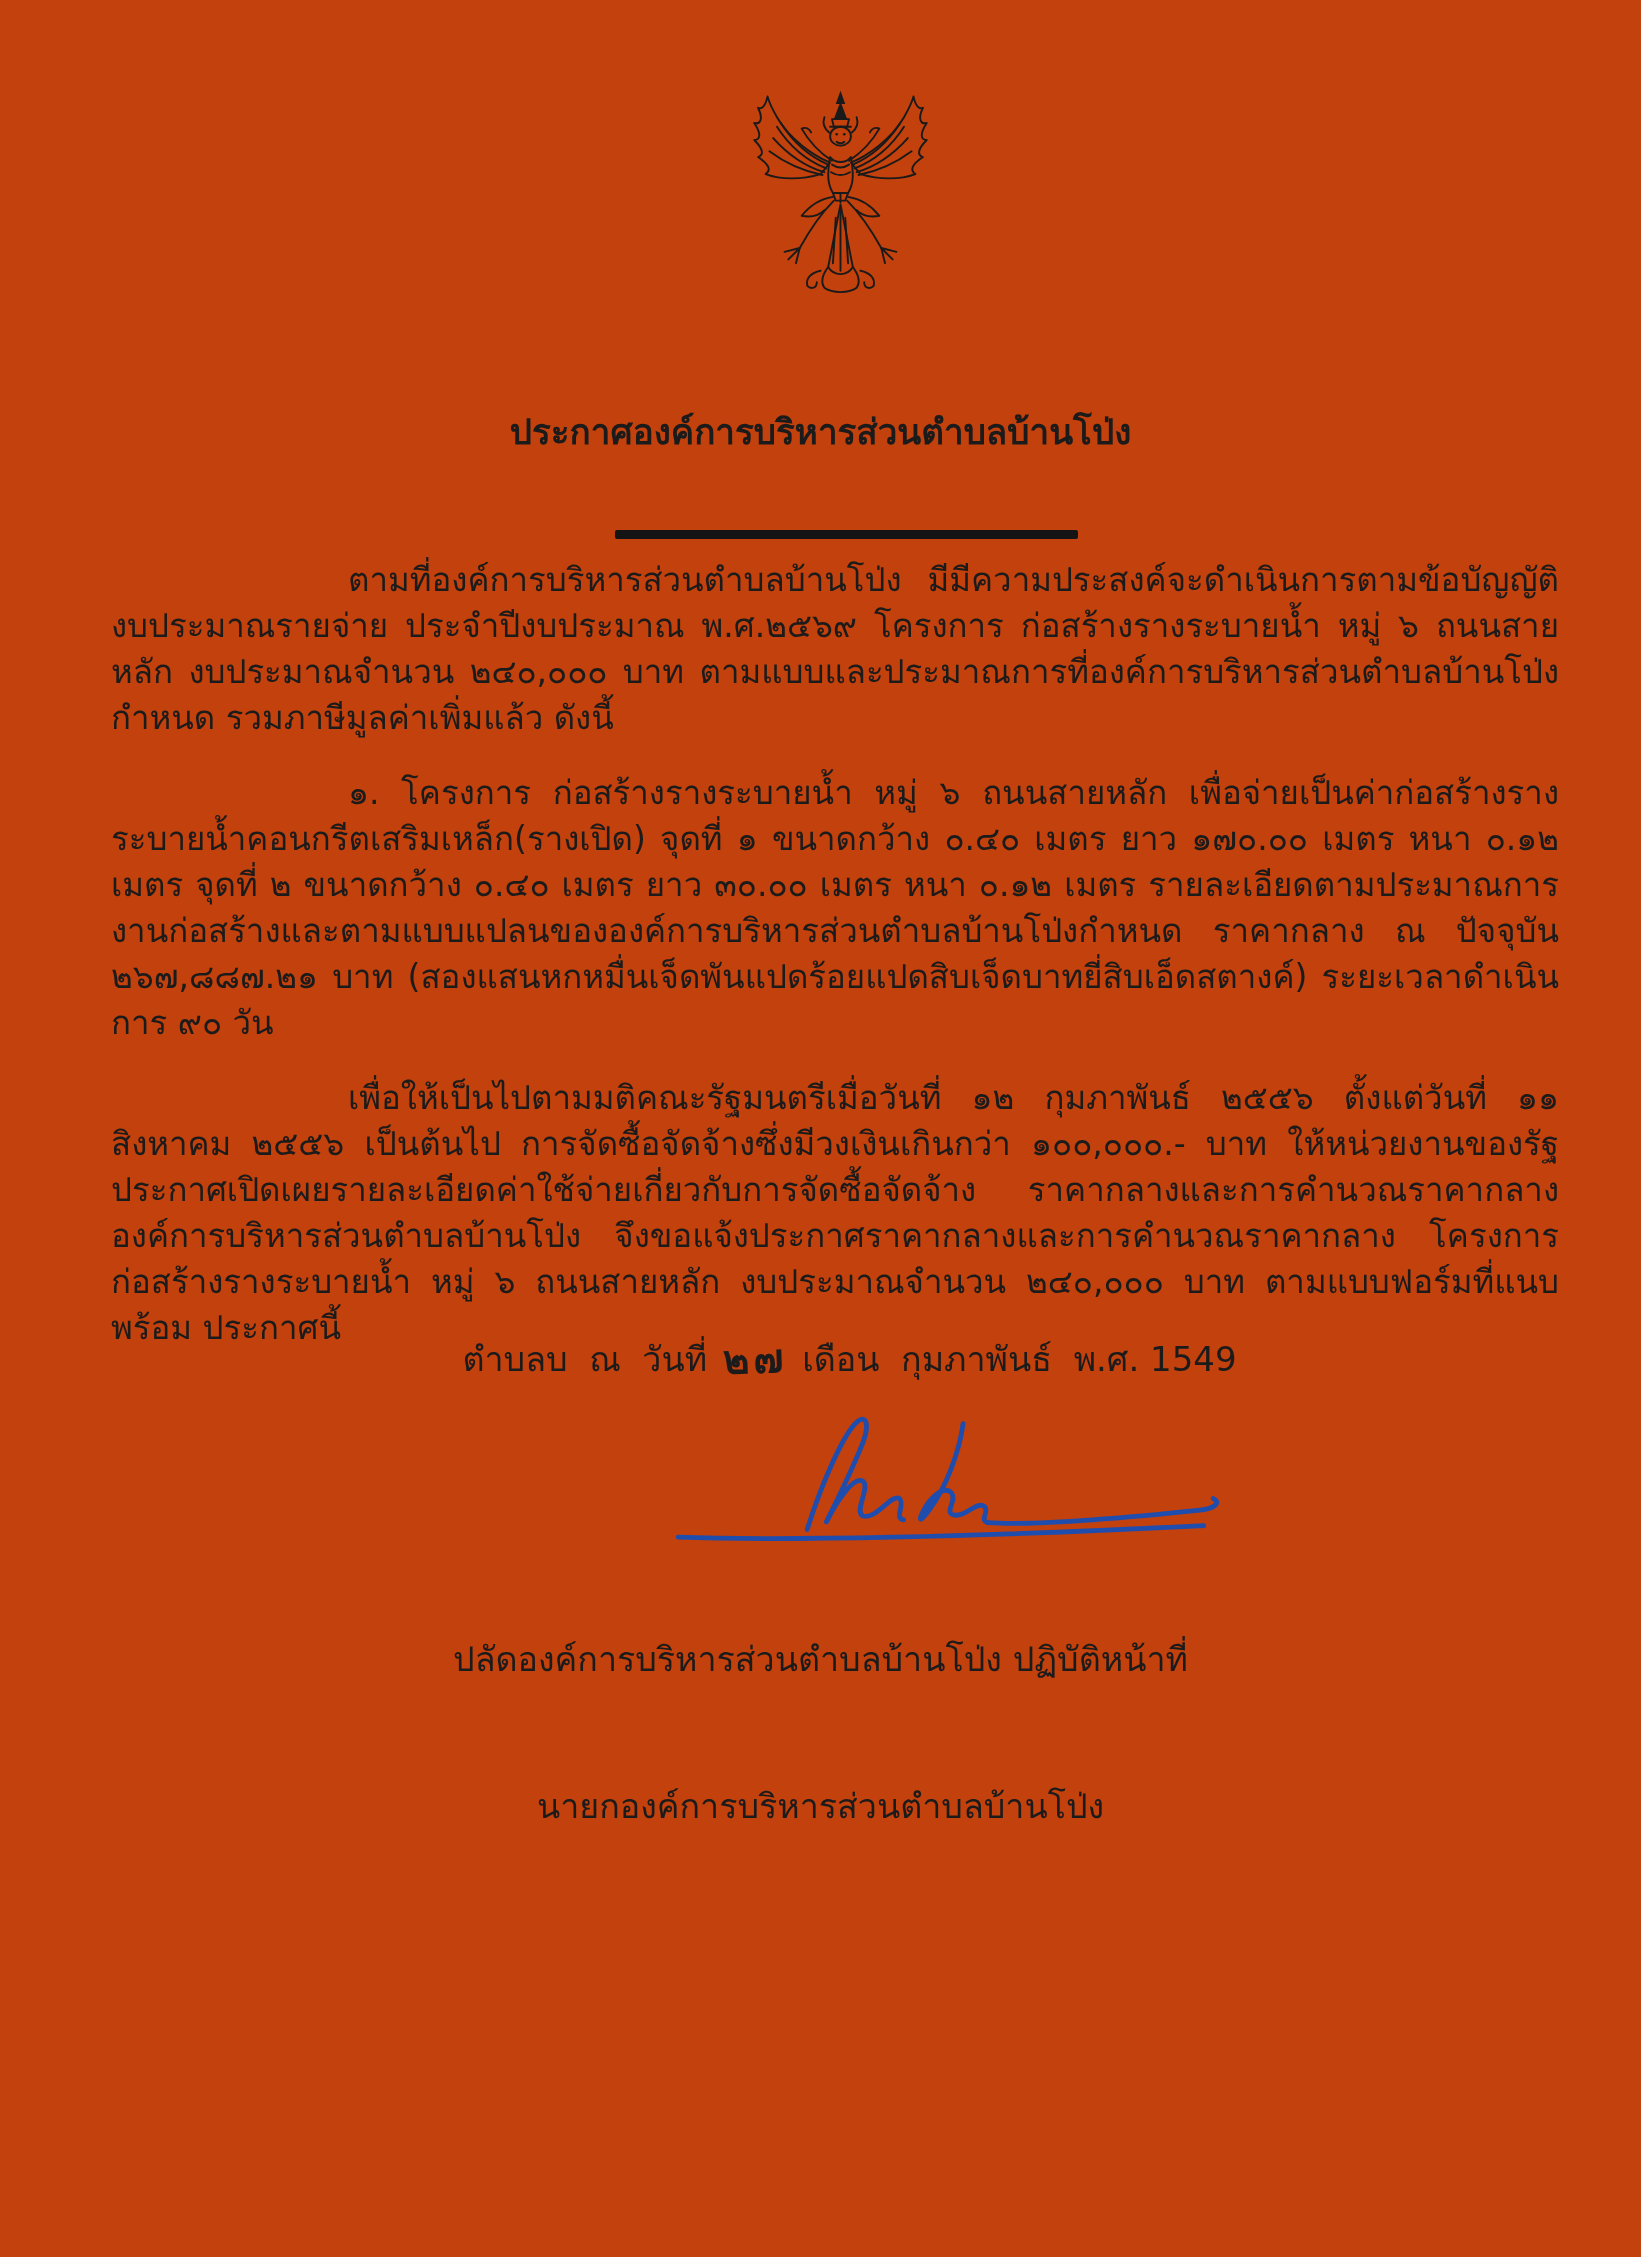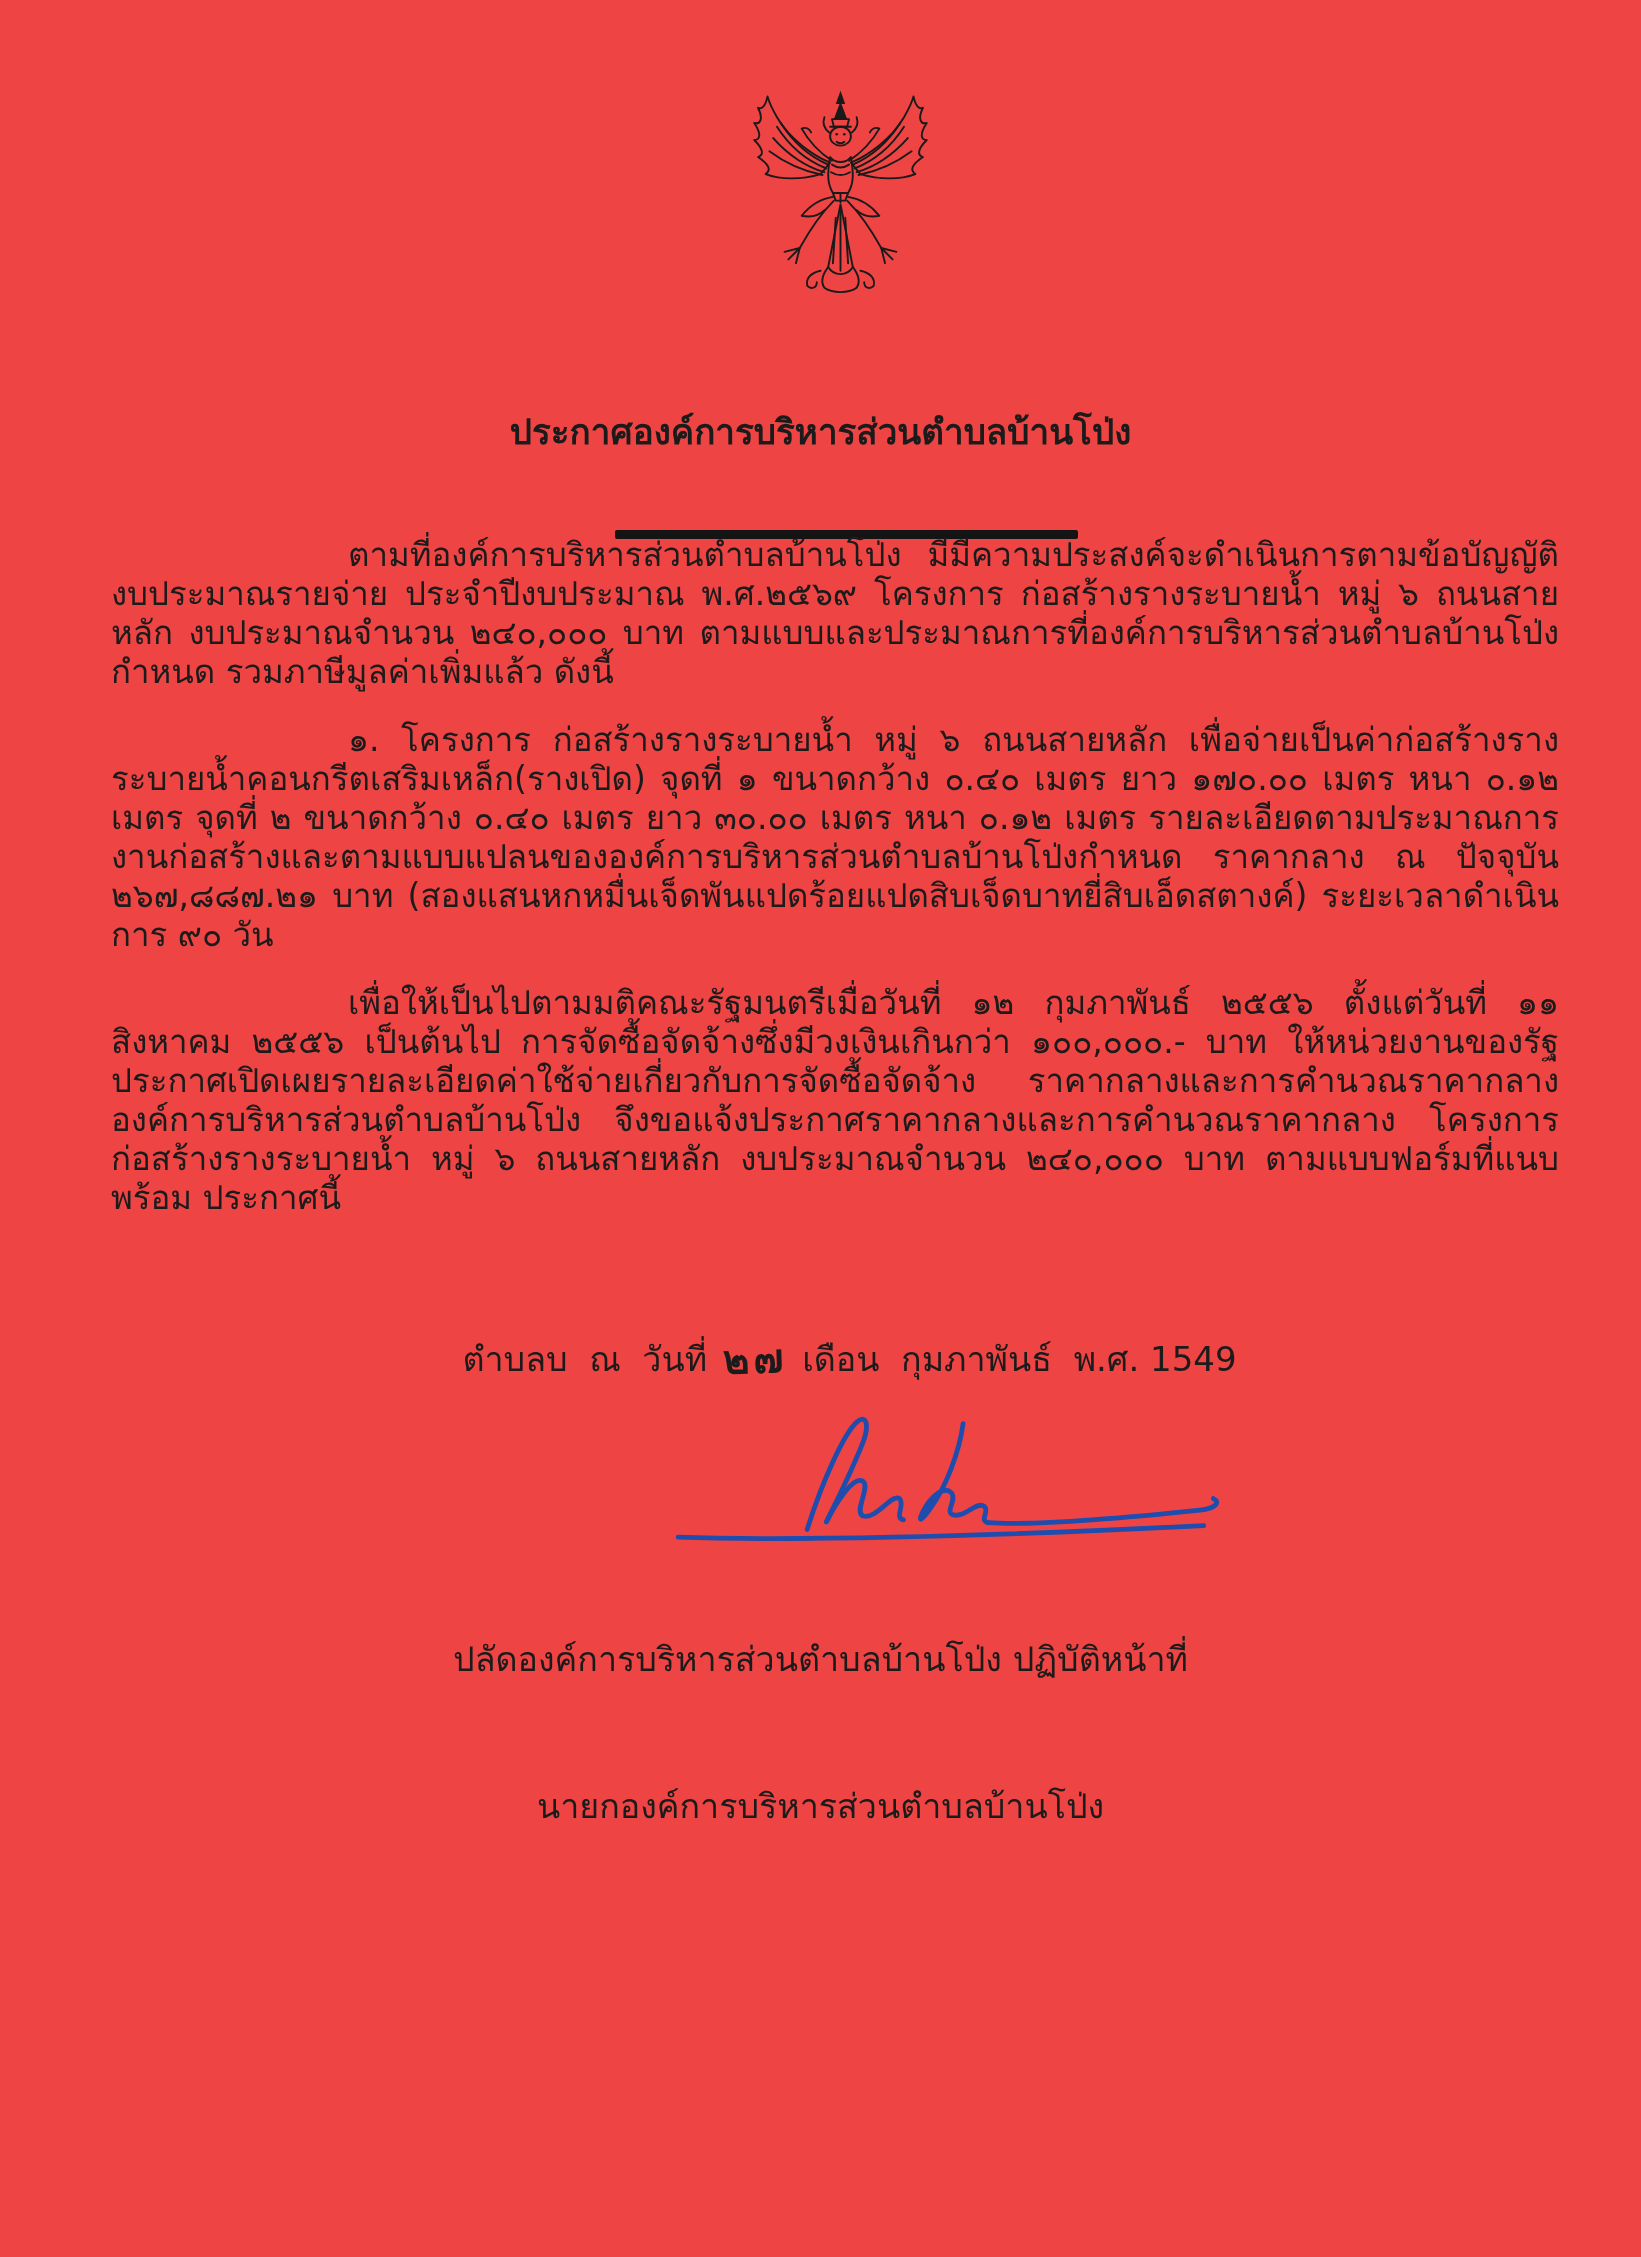--- a/index.html
+++ b/index.html
@@ -5,21 +5,21 @@
   html, body {
     margin: 0;
     padding: 0;
     background: #e8e8e8;
   }
   .page {
     position: relative;
     width: 1641px;
     height: 2257px;
     margin: 0 auto;
-    background: #ef4444;
+    background: #c2410c;
     color: #1b1b1b;
     font-family: "DejaVu Sans", "Liberation Sans", sans-serif;
     overflow: hidden;
   }
   .emblem {
     position: absolute;
     top: 85px;
     left: 740px;
     width: 201px;
     height: 218px;
@@ -41,25 +41,25 @@
     position: absolute;
     top: 530px;
     left: 615px;
     width: 463px;
     height: 8.7px;
     background: #141414;
     border-radius: 1.9px;
   }
   .body-block {
     position: absolute;
-    top: 535px;
+    top: 557px;
     left: 111px;
     width: 1448px;
     font-size: 33px;
-    line-height: 39px;
+    line-height: 46px;
     text-align: justify;
   }
   .body-block p {
     margin: 0 0 29px 0;
     text-indent: 237px;
   }
   .issuance-line {
     position: absolute;
     top: 1325px;
     left: 0;

